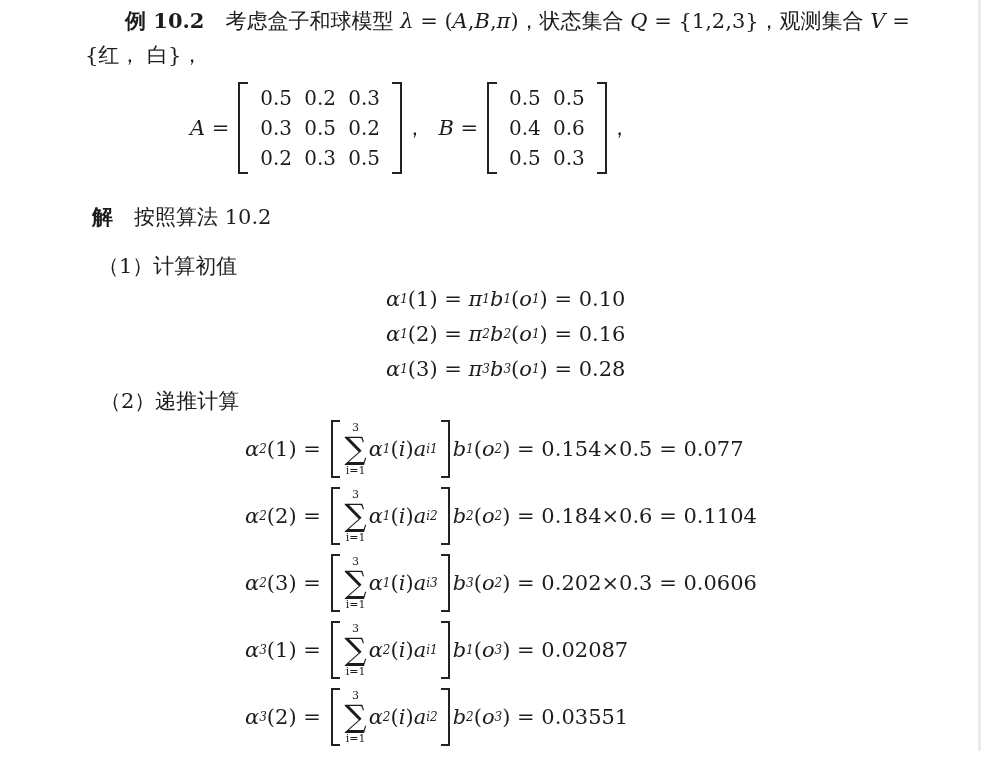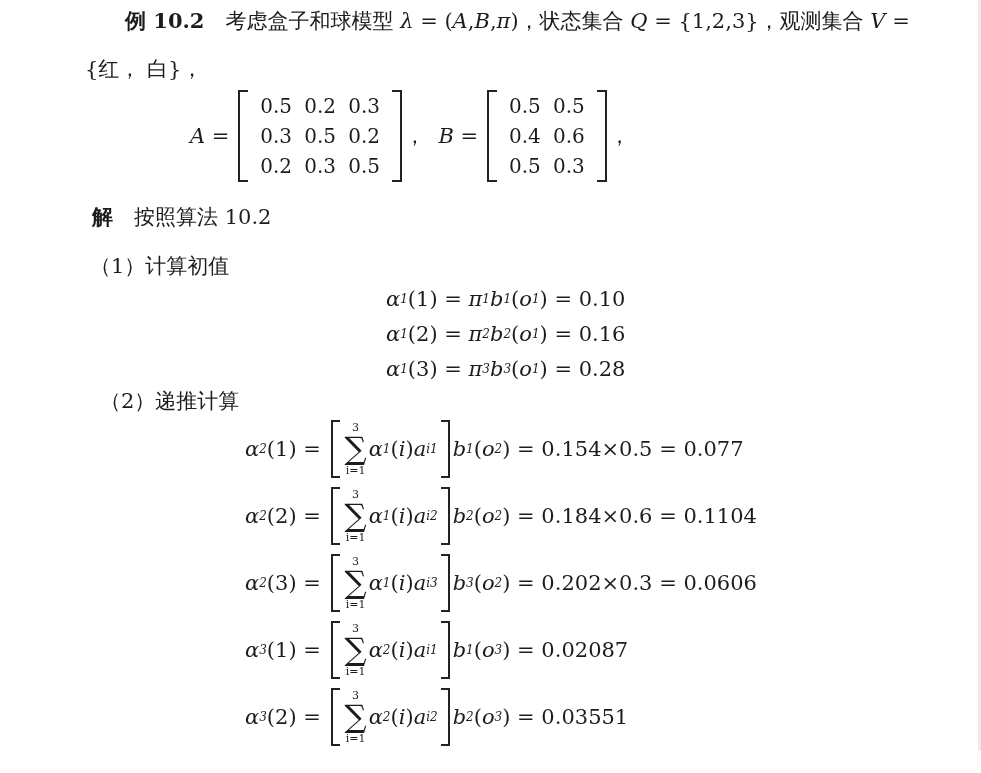--- a/index.html
+++ b/index.html
@@ -19,40 +19,40 @@
   .msub{font-size:12px;font-style:italic;vertical-align:-0.4em;white-space:pre;}
   .msup{font-size:11px;font-style:normal;vertical-align:0.75em;white-space:pre;}
   .msum{display:inline-flex;flex-direction:column;align-items:center;line-height:1;margin:0 2px;vertical-align:middle;}
   .msum .mlim{font-size:11px;font-style:normal;line-height:1.2;}
   .msum .msig{font-size:31px;line-height:0.95;}
   .mbr{width:7px;align-self:stretch;margin:2px 3px;}
   .mbr-l{border-left:2px solid #222;border-top:2px solid #222;border-bottom:2px solid #222;}
   .mbr-r{border-right:2px solid #222;border-top:2px solid #222;border-bottom:2px solid #222;}
   .matrix-line{position:absolute;display:flex;align-items:center;font-size:21px;}
   .mexpr{white-space:pre;display:inline-block;}
-  .matrix{display:flex;align-items:stretch;margin:12px 2px;}
+  .matrix{display:flex;align-items:stretch;margin:4px 2px;}
   .mgrid{display:grid;row-gap:6px;padding:4px 6px;align-items:center;justify-items:center;font-size:20px;}
   .cols3{grid-template-columns:repeat(3,44px);}
   .cols2{grid-template-columns:repeat(2,44px);}
   .mbrk{width:8px;}
   .mbrk-l{border-left:2px solid #222;border-top:2px solid #222;border-bottom:2px solid #222;}
   .mbrk-r{border-right:2px solid #222;border-top:2px solid #222;border-bottom:2px solid #222;}
   .init-eqs{position:absolute;}
   .eq-s{height:35px;display:flex;align-items:center;font-size:21px;}
   .rec-eqs{position:absolute;}
   .eq{height:62px;margin-bottom:5px;display:flex;align-items:center;font-size:21px;}
   .edge-right{position:absolute;right:0;top:0;width:3px;height:100%;background:#ebebeb;}
 </style>
 </head>
 <body>
 
 <div class="page">
 
   <div class="line" style="left:125px;top:8px"><span class="mbold">例 10.2</span><span class="mr">　考虑盒子和球模型 </span><span class="mi">λ</span><span class="mr"> = (</span><span class="mi">A</span><span class="mr">,</span><span class="mi">B</span><span class="mr">,</span><span class="mi">π</span><span class="mr">)，状态集合 </span><span class="mi">Q</span><span class="mr"> = {1,2,3}，观测集合 </span><span class="mi">V</span><span class="mr"> =</span></div>
-  <div class="line" style="left:85px;top:56px"><span class="mr">{红， 白}，</span></div>
+  <div class="line" style="left:85px;top:42px"><span class="mr">{红， 白}，</span></div>
 
   <div class="matrix-line" style="left:190px;top:78px">
     <span class="mexpr"><span class="mi">A</span><span class="mr"> = </span></span>
     <span class="matrix">
       <span class="mbrk mbrk-l"></span>
       <span class="mgrid cols3">
         <span class="mcell">0.5</span>
         <span class="mcell">0.2</span>
         <span class="mcell">0.3</span>
         <span class="mcell">0.3</span>
@@ -75,21 +75,21 @@
         <span class="mcell">0.6</span>
         <span class="mcell">0.5</span>
         <span class="mcell">0.3</span>
       </span>
       <span class="mbrk mbrk-r"></span>
     </span>
     <span class="mexpr"><span class="mr">，  </span></span>
   </div>
 
   <div class="line" style="left:92px;top:204px"><span class="mbold">解</span><span class="mr">　按照算法 10.2</span></div>
-  <div class="line" style="left:90px;top:253px"><span class="mr">（1）计算初值</span></div>
+  <div class="line" style="left:98px;top:253px"><span class="mr">（1）计算初值</span></div>
 
   <div class="init-eqs" style="left:386px;top:281px">
     <div class="eq-s">
         <span class="mi">α</span>
         <span class="msub">1</span>
         <span class="mr">(1) = </span>
         <span class="mi">π</span>
         <span class="msub">1</span>
         <span class="mi">b</span>
         <span class="msub">1</span>

